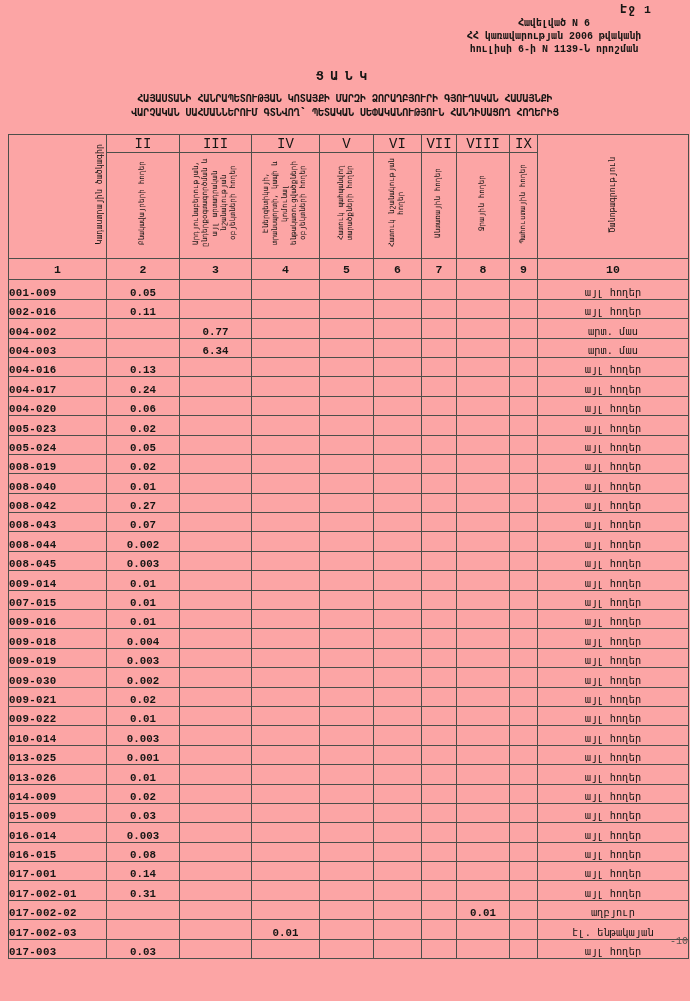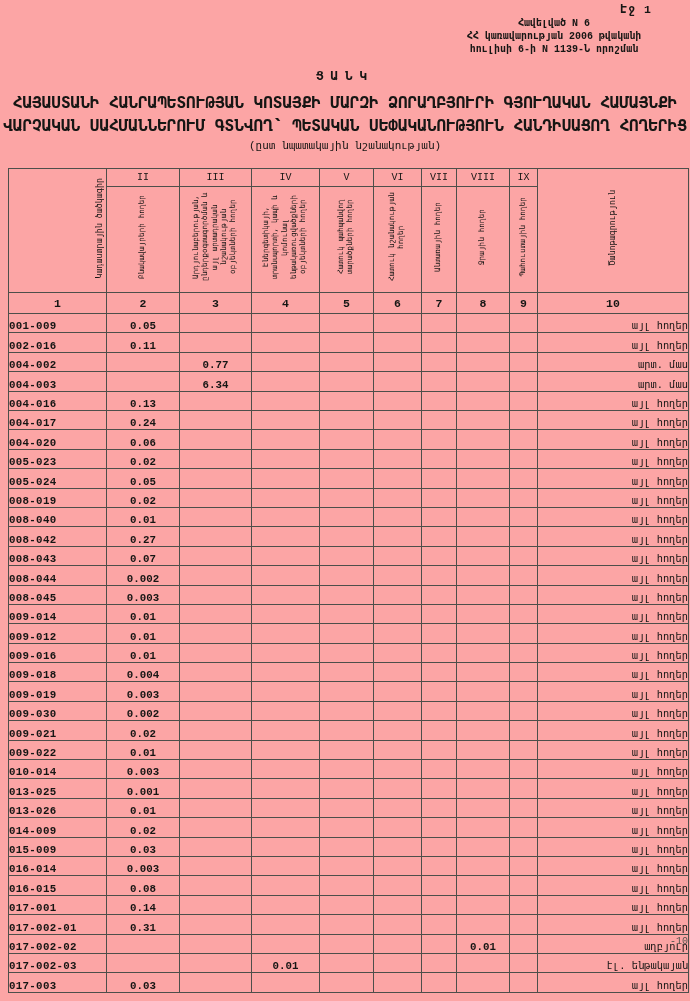--- a/index.html
+++ b/index.html
@@ -35,21 +35,21 @@
     padding-top: 68px;
     text-align: center;
   }
   .title-main {
     font-size: 12.5px;
     font-weight: bold;
     letter-spacing: 7px;
     margin-bottom: 9px;
   }
   .title-line {
-    font-size: 16px;
+    font-size: 10px;
     font-weight: bold;
     line-height: 1.42;
     white-space: nowrap;
   }
   .title-note {
     font-size: 11px;
     font-weight: normal;
     margin-top: 1px;
   }
   table.land {
@@ -58,21 +58,21 @@
     width: 680px;
     margin: 13px 0 0 8px;
   }
   table.land th, table.land td {
     border: 1px solid #4e4e4a;
     padding: 0;
     overflow: hidden;
   }
   th.roman {
     height: 17px;
-    font-size: 10px;
+    font-size: 14px;
     font-weight: normal;
     vertical-align: middle;
   }
   th.vlabel {
     height: 104px;
     vertical-align: middle;
     text-align: center;
   }
   th.side {
     vertical-align: middle;
@@ -110,21 +110,21 @@
     padding: 0 0 1px 7px;
     font-weight: bold;
     letter-spacing: 0.3px;
   }
   td.val {
     text-align: center;
     padding-bottom: 1px;
     font-weight: bold;
   }
   td.note {
-    text-align: right;
+    text-align: center;
     padding: 0 0 1px 6px;
     font-size: 10.4px;
     font-weight: normal;
   }
   .margin-note {
     position: absolute;
     top: 936px;
     right: 2px;
     font-size: 10px;
     color: #55554f;
@@ -141,21 +141,20 @@
   <div class="appendix">
     <div>Հավելված N 6</div>
     <div>ՀՀ կառավարության 2006 թվականի</div>
     <div>հուլիսի 6-ի N 1139-Ն որոշման</div>
   </div>
 
   <div class="title-wrap">
     <div class="title-main">ՑԱՆԿ</div>
     <div class="title-line">ՀԱՅԱՍՏԱՆԻ ՀԱՆՐԱՊԵՏՈՒԹՅԱՆ ԿՈՏԱՅՔԻ ՄԱՐԶԻ ՁՈՐԱՂԲՅՈՒՐԻ ԳՅՈՒՂԱԿԱՆ ՀԱՄԱՅՆՔԻ</div>
     <div class="title-line">ՎԱՐՉԱԿԱՆ ՍԱՀՄԱՆՆԵՐՈՒՄ ԳՏՆՎՈՂ՝ ՊԵՏԱԿԱՆ ՍԵՓԱԿԱՆՈՒԹՅՈՒՆ ՀԱՆԴԻՍԱՑՈՂ ՀՈՂԵՐԻՑ</div>
-    <div class="title-line title-note">(ըստ նպատակային նշանակության)</div>
   </div>
 
   <table class="land">
     <colgroup id="cols">
         <col style="width: 98px;">
         <col style="width: 73px;">
         <col style="width: 72px;">
         <col style="width: 68px;">
         <col style="width: 54px;">
         <col style="width: 48px;">
@@ -387,21 +386,21 @@
           <td class="val"></td>
           <td class="val"></td>
           <td class="val"></td>
           <td class="val"></td>
           <td class="val"></td>
           <td class="val"></td>
           <td class="val"></td>
           <td class="note">այլ հողեր</td>
         </tr>
         <tr>
-          <td class="code">009-012</td>
+          <td class="code">007-015</td>
           <td class="val">0.01</td>
           <td class="val"></td>
           <td class="val"></td>
           <td class="val"></td>
           <td class="val"></td>
           <td class="val"></td>
           <td class="val"></td>
           <td class="val"></td>
           <td class="note">այլ հողեր</td>
         </tr>

